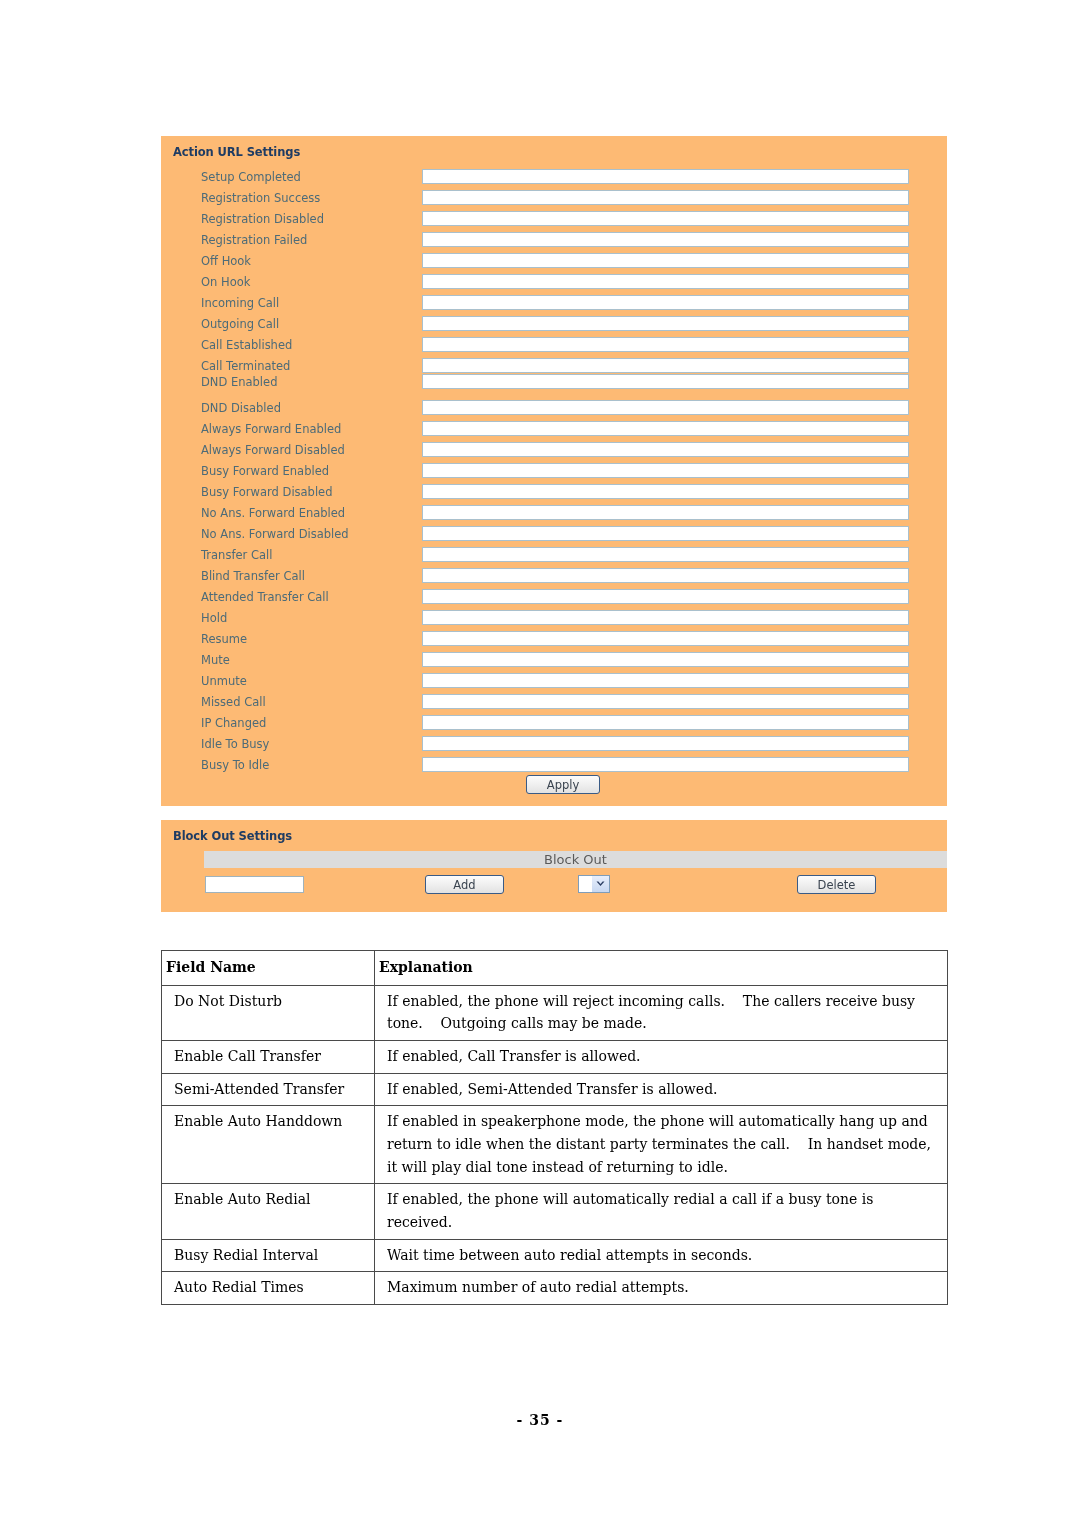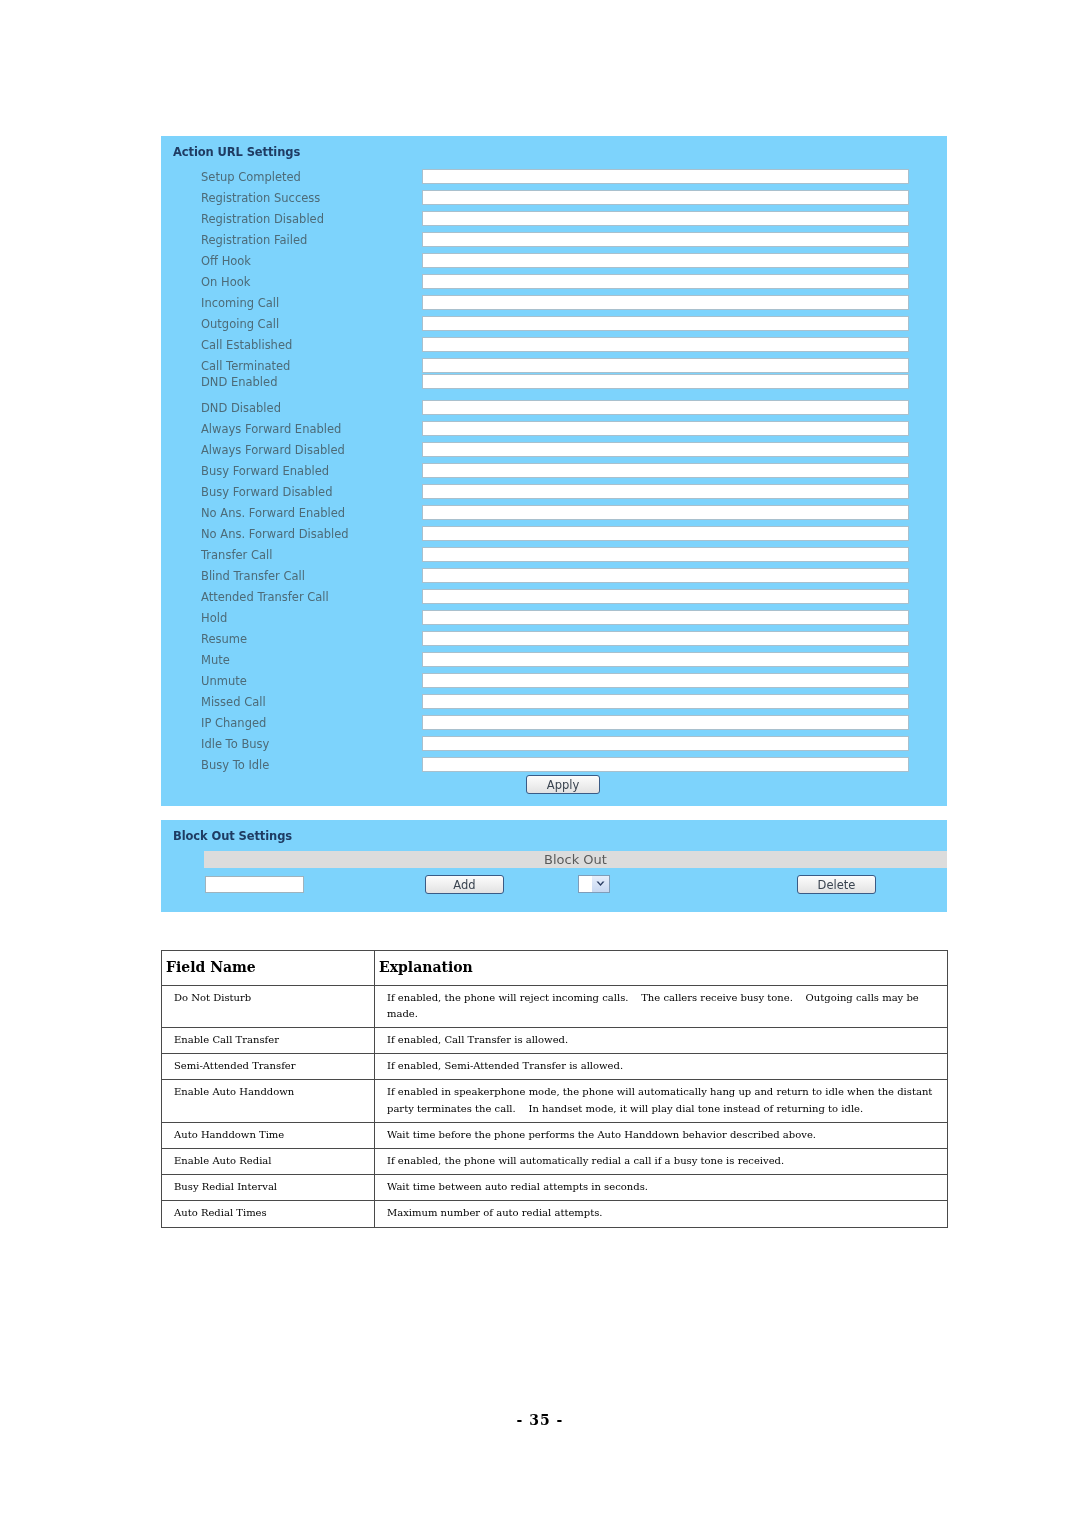--- a/index.html
+++ b/index.html
@@ -11,21 +11,21 @@
     width: 1080px;
     height: 1527px;
     position: relative;
     font-family: "DejaVu Sans", sans-serif;
     overflow: hidden;
   }
 
   
   .panel {
     position: absolute;
-    background: #7dd3fc;
+    background: #fdba74;
     box-sizing: border-box;
   }
   .panel-title {
     position: absolute;
     left: 12px;
     font-family: "DejaVu Sans", sans-serif;
     font-size: 11.5px;
     font-weight: bold;
     color: #1f3c63;
     letter-spacing: -0.1px;
@@ -184,21 +184,21 @@
     width: 786px;
     border-collapse: collapse;
     font-family: "DejaVu Serif", serif;
     table-layout: fixed;
   }
   #explanation-table th,
   #explanation-table td {
     border: 1px solid #4a4a4a;
     vertical-align: top;
     padding: 4px 8px 5px 12px;
-    font-size: 10px;
+    font-size: 14px;
     color: #000000;
     line-height: 1.62;
   }
   #explanation-table th {
     text-align: left;
     font-weight: bold;
     font-size: 14px;
     padding: 5px 4px 6px 4px;
   }
   #explanation-table col.c-field { width: 213px; }
@@ -389,24 +389,20 @@
       </tr>
       <tr>
         <td>Semi-Attended Transfer</td>
         <td class="cell-pre">If enabled, Semi-Attended Transfer is allowed.</td>
       </tr>
       <tr>
         <td>Enable Auto Handdown</td>
         <td class="cell-pre">If enabled in speakerphone mode, the phone will automatically hang up and return to idle when the distant party terminates the call.    In handset mode, it will play dial tone instead of returning to idle.</td>
       </tr>
       <tr>
-        <td>Auto Handdown Time</td>
-        <td class="cell-pre">Wait time before the phone performs the Auto Handdown behavior described above.</td>
-      </tr>
-      <tr>
         <td>Enable Auto Redial</td>
         <td class="cell-pre">If enabled, the phone will automatically redial a call if a busy tone is received.</td>
       </tr>
       <tr>
         <td>Busy Redial Interval</td>
         <td class="cell-pre">Wait time between auto redial attempts in seconds.</td>
       </tr>
       <tr>
         <td>Auto Redial Times</td>
         <td class="cell-pre">Maximum number of auto redial attempts.</td>

